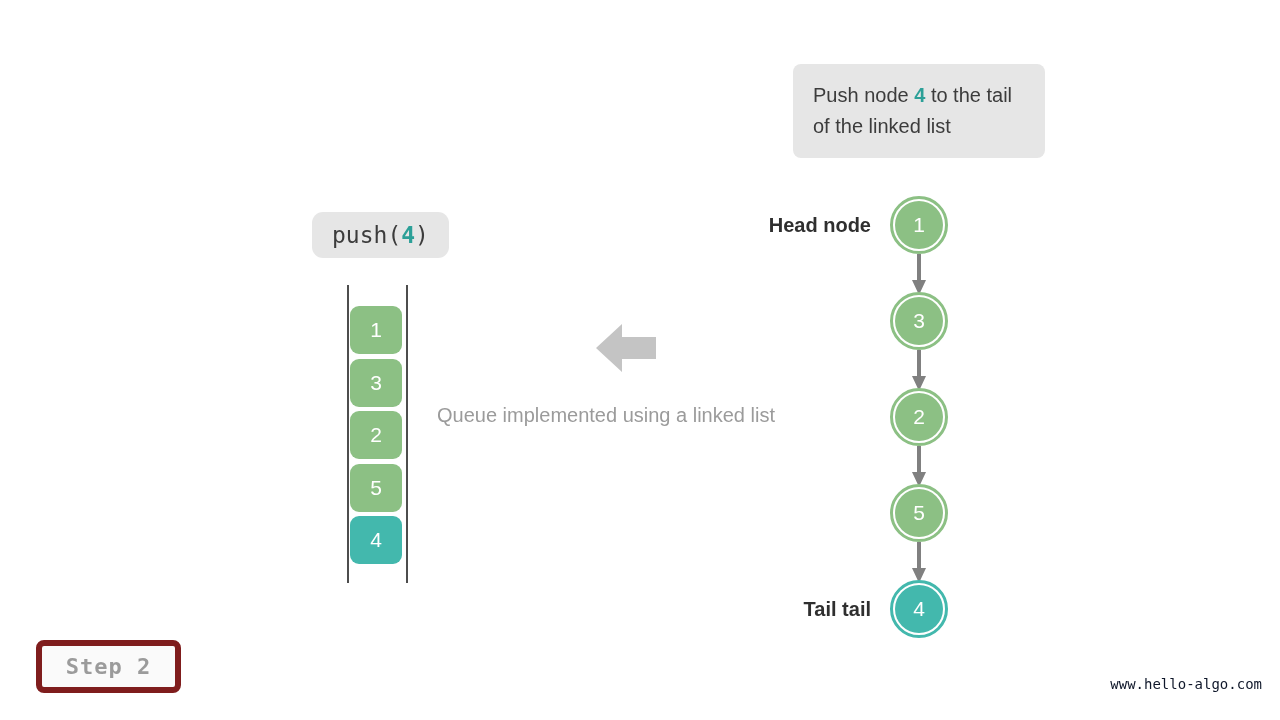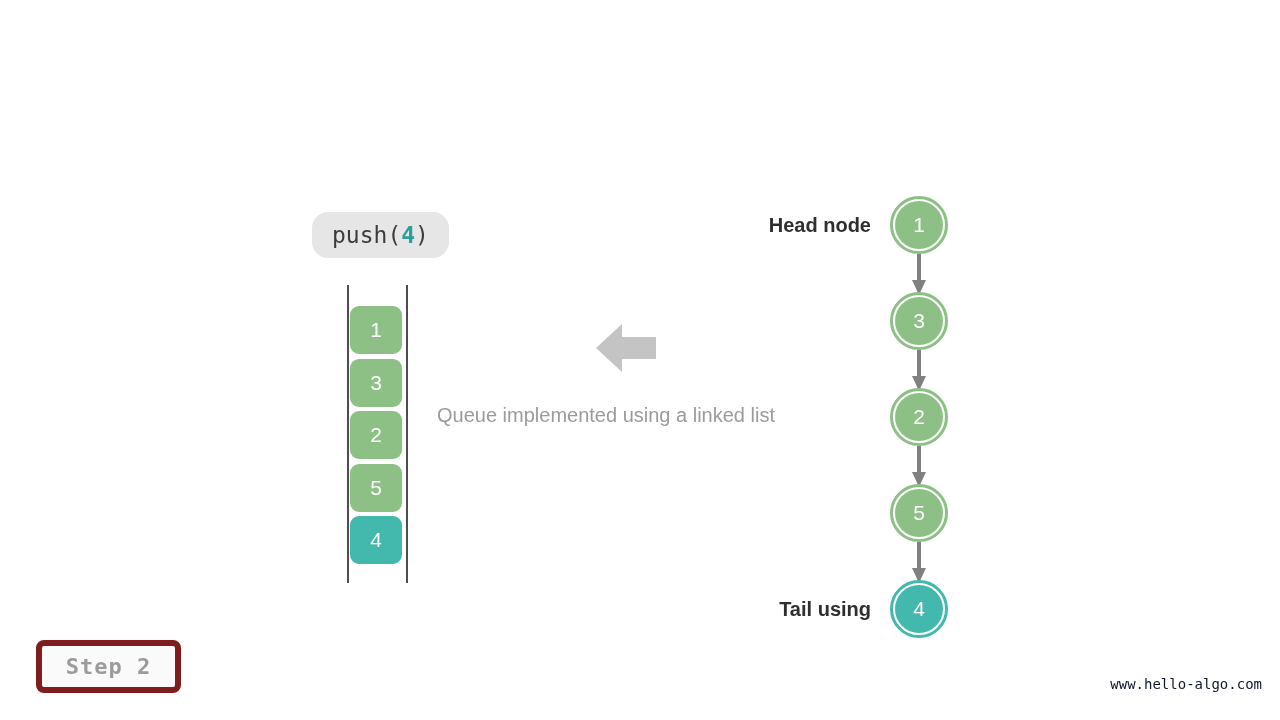--- a/index.html
+++ b/index.html
@@ -36,21 +36,21 @@
     font-weight: bold;
   }
 
   
   .op-label {
     position: absolute;
     left: 312px;
     top: 212px;
     padding: 10px 20px;
     background: #e6e6e6;
-    border-radius: 16px;
+    border-radius: 11px;
     font-family: "DejaVu Sans Mono", monospace;
     font-size: 23px;
     color: #3c3c3c;
     white-space: nowrap;
     text-align: right;
   }
   .op-label .hl {
     color: #2ca098;
     font-weight: bold;
   }
@@ -165,20 +165,23 @@
     font-family: "DejaVu Sans Mono", monospace;
     font-size: 14px;
     color: #0f172a;
   }
 </style>
 </head>
 <body>
 
 <div id="canvas">
 
+  <div class="callout">
+    <span>Push node </span><span class="hl">4</span><span> to the tail of the linked list</span>
+  </div>
 
   <div class="op-label">
     <span>push(</span><span class="hl">4</span><span>)</span>
   </div>
 
   <div class="rail" style="left:347px; top:285px; height:298px;"></div>
   <div class="rail" style="left:406px; top:285px; height:298px;"></div>
 
   <div id="queue-cells">
       <div class="cell" style="left: 350px; top: 306px; background: rgb(140, 192, 132);">1</div>
@@ -190,21 +193,21 @@
 
   <div class="big-arrow">
     <svg width="60" height="52" viewBox="0 0 60 52">
       <polygon points="0,26 26,2 26,15 60,15 60,37 26,37 26,50" fill="#c4c4c4"></polygon>
     </svg>
   </div>
 
   <div class="caption">Queue implemented using a linked list</div>
 
   <div class="side-label" style="left:653px; top:214px; width:218px;">Head node</div>
-  <div class="side-label" style="left:653px; top:598px; width:218px;">Tail using</div>
+  <div class="side-label" style="left:653px; top:598px; width:218px;">Tail tail</div>
 
   <div id="linked-list">
       <div class="connector" style="left: 909px; top: 254px;"><svg width="20" height="42" viewBox="0 0 20 42">
           <line x1="10" y1="0" x2="10" y2="28" stroke="#808080" stroke-width="4"></line>
           <polygon points="10,41 3,26 17,26" fill="#808080"></polygon>
         </svg></div>
       <div class="connector" style="left: 909px; top: 350px;"><svg width="20" height="42" viewBox="0 0 20 42">
           <line x1="10" y1="0" x2="10" y2="28" stroke="#808080" stroke-width="4"></line>
           <polygon points="10,41 3,26 17,26" fill="#808080"></polygon>
         </svg></div>

